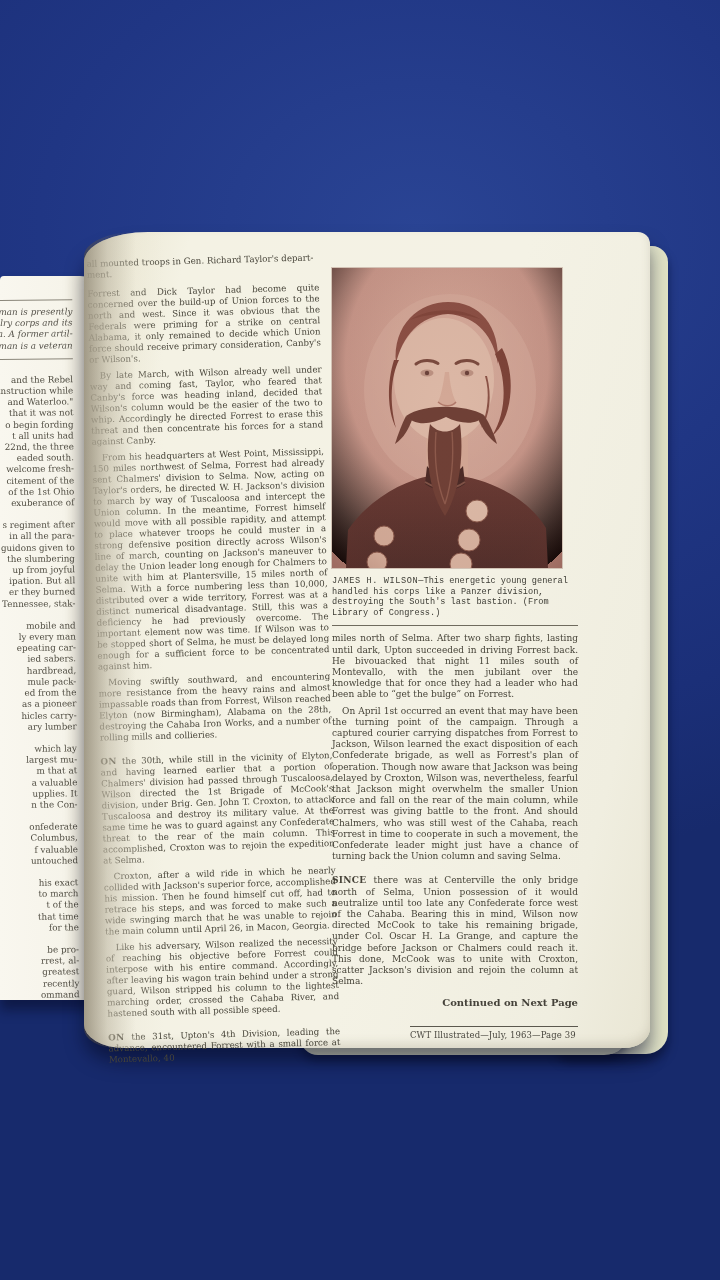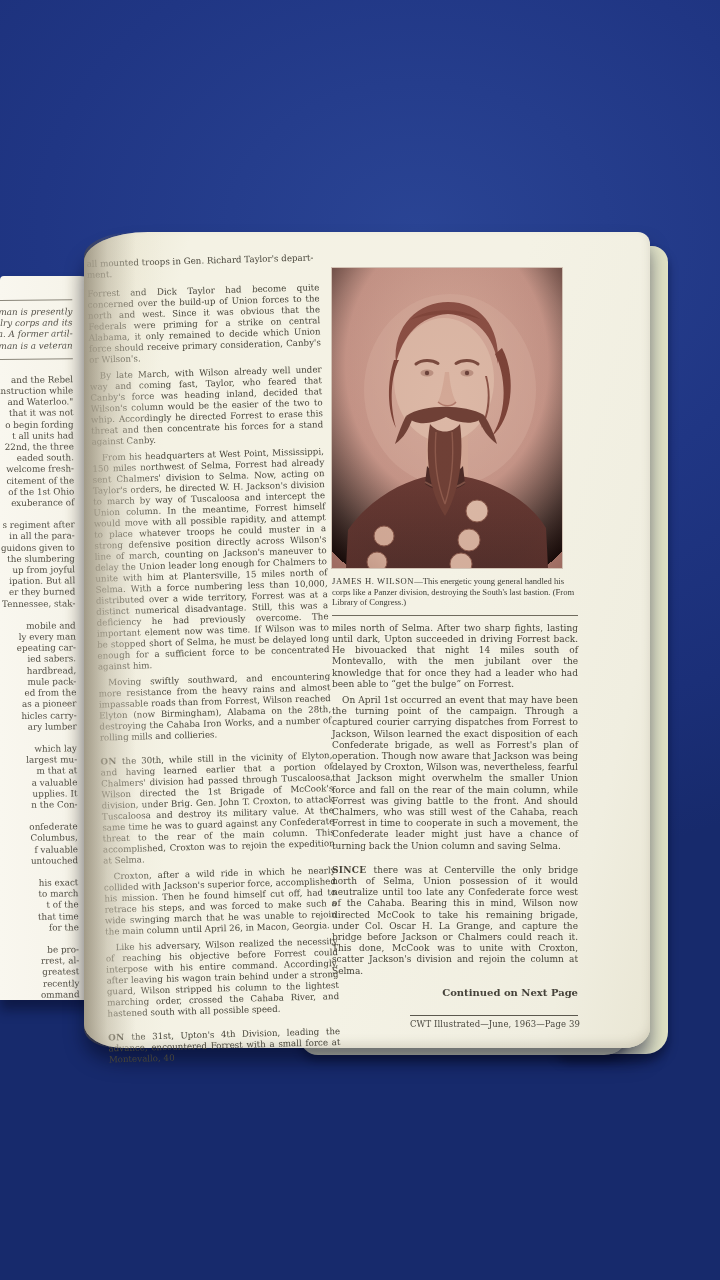--- a/index.html
+++ b/index.html
@@ -45,21 +45,21 @@
   .open-line{white-space:nowrap;overflow:hidden;}
   .open-gap{height:8px;}
   .body-para{margin:0 0 5px 0;text-indent:10px;}
   .body-para.no-indent{text-indent:0;}
   .body-para.section{margin-top:13px;text-indent:0;}
   .lead{font-weight:bold;letter-spacing:.3px;}
 
   .col-right{left:248px;top:36px;width:246px;font-size:9px;line-height:11.2px;text-align:justify;}
   .photo{margin:0;width:230px;height:300px;display:block;box-shadow:0 0 0 1px rgba(150,110,95,.35);}
   .photo svg{display:block;width:230px;height:300px;}
-  .caption{margin:8px 0 0 0;font-family:Liberation Serif, serif;font-size:8.6px;
+  .caption{margin:8px 0 0 0;font-family:Liberation Mono, monospace;font-size:8.6px;
     line-height:10.6px;color:#3d3c35;text-align:left;padding-bottom:7px;border-bottom:1px solid #6f6b5e;}
   .cap-name{letter-spacing:.6px;}
   .paras{margin-top:7px;}
   .continued{margin:10px 0 0 0;text-align:right;font-weight:bold;font-size:10px;color:#45423a;}
   .footer{margin-top:17px;margin-left:auto;width:168px;border-top:1px solid #5b584e;padding-top:3px;}
   .footer-text{margin:0;font-size:8.5px;color:#4a4840;white-space:nowrap;letter-spacing:.1px;}
 </style>
 </head>
 <body>
 
@@ -206,27 +206,27 @@
             <path d="M74,148 C92,136 132,136 152,147 C146,158 128,156 114,149 C100,156 84,159 74,148 Z" fill="#6f4036"></path>
             <path d="M74,148 C70,156 66,166 63,176 C72,170 77,160 80,152 Z" fill="#6f4036"></path>
             <path d="M152,147 C158,156 162,166 165,176 C156,170 150,160 146,151 Z" fill="#6f4036"></path>
             <path d="M98,156 C93,186 96,222 113,248 C128,224 132,186 128,156 C120,166 106,166 98,156 Z" fill="#6f4036"></path>
             <path d="M104,164 C102,190 104,214 113,236 M120,164 C122,190 120,214 113,236" stroke="#8d5a4c" stroke-width="1.4" fill="none"></path>
             <rect width="230" height="300" fill="url(#vig)"></rect>
           </svg>
         </figure>
         <figcaption class="caption"><span class="cap-name">JAMES H. WILSON</span><span>—This energetic young general handled his corps like a Panzer division, destroying the South's last bastion. (From Library of Congress.)</span></figcaption>
         <div class="paras" id="col-right-paras">
-            <p class="body-para no-indent">miles north of Selma. After two sharp fights, lasting until dark, Upton succeeded in driving Forrest back. He bivouacked that night 14 miles south of Montevallo, with the men jubilant over the knowledge that for once they had a leader who had been able to “get the bulge” on Forrest.</p>
+            <p class="body-para no-indent">miles north of Selma. After two sharp fights, lasting until dark, Upton succeeded in driving Forrest back. He bivouacked that night 11 miles south of Montevallo, with the men jubilant over the knowledge that for once they had a leader who had been able to “get the bulge” on Forrest.</p>
             <p class="body-para">On April 1st occurred an event that may have been the turning point of the campaign. Through a captured courier carrying dispatches from Forrest to Jackson, Wilson learned the exact disposition of each Confederate brigade, as well as Forrest's plan of operation. Though now aware that Jackson was being delayed by Croxton, Wilson was, nevertheless, fearful that Jackson might overwhelm the smaller Union force and fall on the rear of the main column, while Forrest was giving battle to the front. And should Chalmers, who was still west of the Cahaba, reach Forrest in time to cooperate in such a movement, the Confederate leader might just have a chance of turning back the Union column and saving Selma.</p>
             <p class="body-para section"><span class="lead">SINCE </span>there was at Centerville the only bridge north of Selma, Union possession of it would neutralize until too late any Confederate force west of the Cahaba. Bearing this in mind, Wilson now directed McCook to take his remaining brigade, under Col. Oscar H. La Grange, and capture the bridge before Jackson or Chalmers could reach it. This done, McCook was to unite with Croxton, scatter Jackson's division and rejoin the column at Selma.</p>
           </div>
         <p class="continued">Continued on Next Page</p>
         <div class="footer">
-          <p class="footer-text">CWT Illustrated—June, 1963—Page 39</p>
+          <p class="footer-text">CWT Illustrated—July, 1963—Page 39</p>
         </div>
       </div>
 
       <div class="gutter-wash"></div>
       <div class="gutter-shadow"></div>
     </div>
   </div>
 </div>
 
 </body></html>

